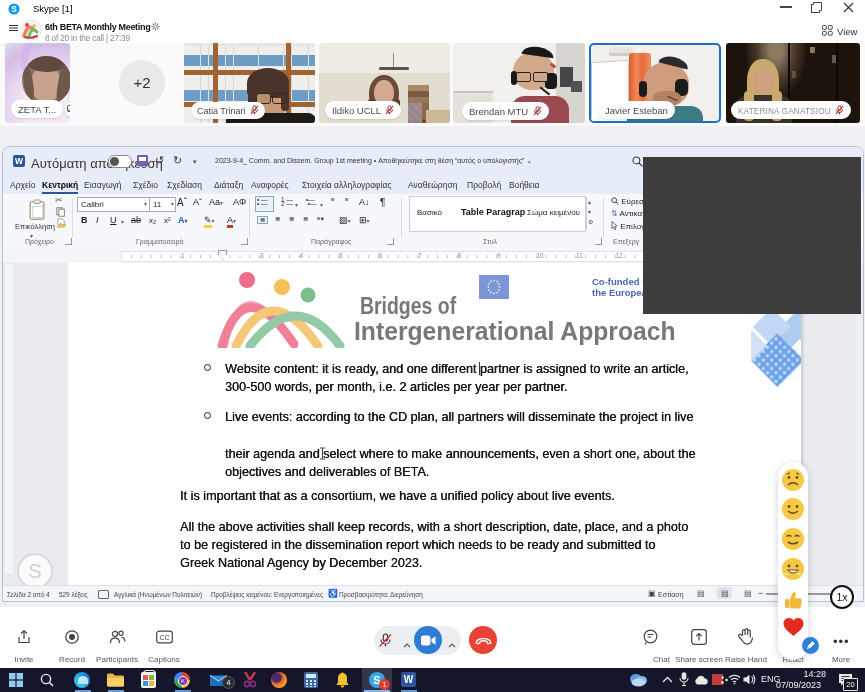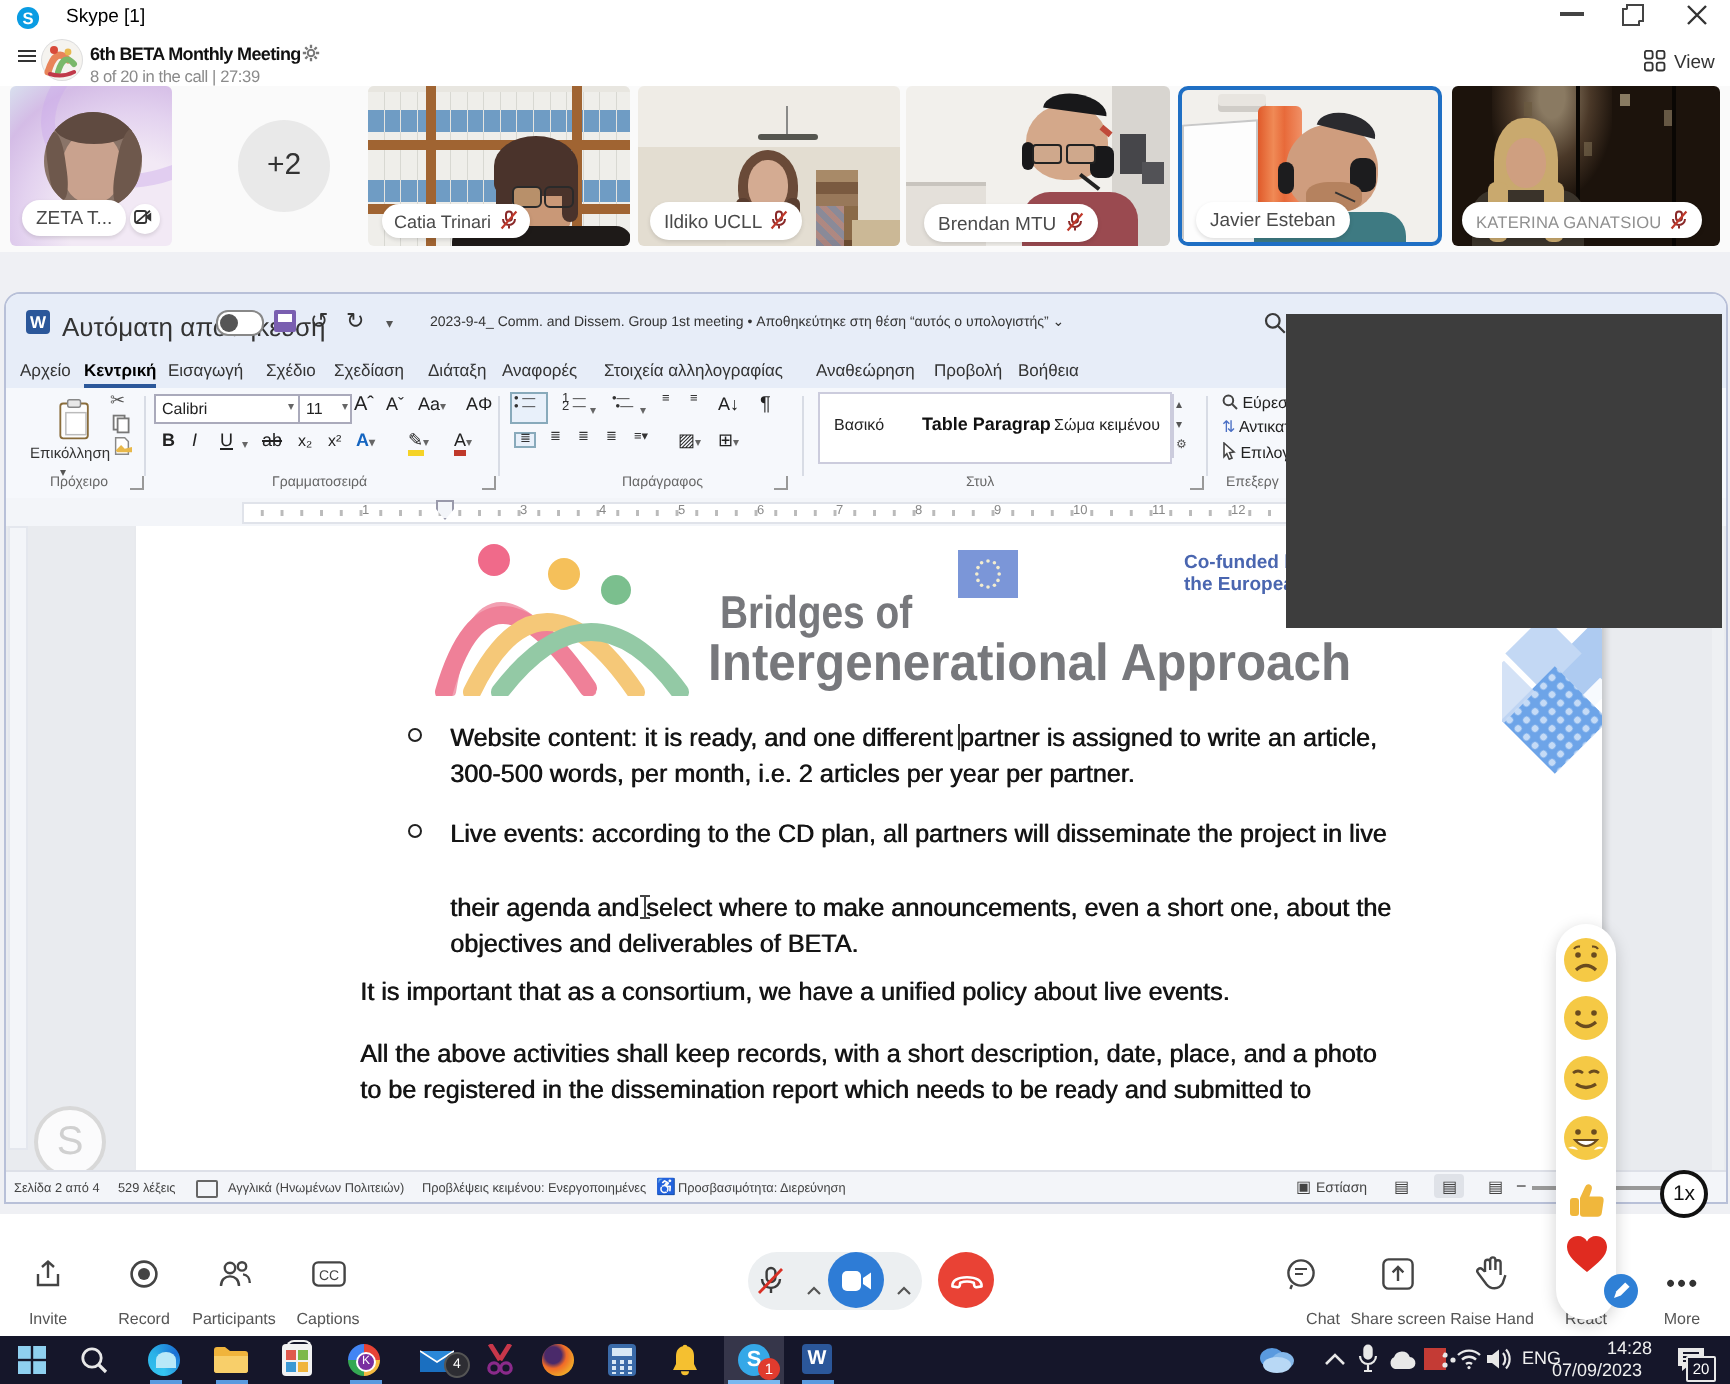--- a/index.html
+++ b/index.html
@@ -79,21 +79,21 @@
         <rect x="0.5" y="0.5" width="4.6" height="4.6" rx="1.2"></rect>
         <rect x="7.5" y="0.5" width="4.6" height="4.6" rx="1.2"></rect>
         <rect x="0.5" y="7.5" width="4.6" height="4.6" rx="1.2"></rect>
         <rect x="7.5" y="7.5" width="4.6" height="4.6" rx="1.2"></rect>
       </g>
     </svg>
     <div class="abs" style="left:837px;top:9px;font-size:9.5px;color:#333;">View</div>
   </div>
   <div class="abs" id="strip">
 
-    <div class="tile" style="left:5px;width:81px;background:radial-gradient(circle at 75% 85%,#f2e9f5 0 35%,#e3d2ef 60%,#d4bce6 80%,#d8e0ee 100%);">
+    <div class="tile" style="left:5px;width:65px;background:radial-gradient(circle at 75% 85%,#f2e9f5 0 35%,#e3d2ef 60%,#d4bce6 80%,#d8e0ee 100%);">
       <div class="abs" style="left:14px;top:-30px;width:95px;height:65px;border-radius:50%;border:7px solid rgba(205,170,235,.45);transform:rotate(-20deg);background:transparent;"></div>
       <div class="abs" style="left:17px;top:13px;width:49px;height:49px;border-radius:50%;background:#8a7468;overflow:hidden;">
         <div class="abs" style="left:9px;top:10px;width:30px;height:36px;border-radius:48%;background:#c9a28e;"></div>
         <div class="abs" style="left:5px;top:-2px;width:40px;height:18px;border-radius:50%;background:#5f4a40;"></div>
         <div class="abs" style="left:36px;top:8px;width:12px;height:40px;background:#6e584c;transform:rotate(10deg);border-radius:40%;"></div>
         <div class="abs" style="left:2px;top:10px;width:9px;height:34px;background:#6e584c;transform:rotate(-8deg);border-radius:40%;"></div>
       </div>
       <div class="pill" style="left:6px;top:57px;">ZETA T...</div>
       <div class="abs" style="left:60px;top:59px;width:15px;height:15px;border-radius:50%;background:#fff;box-shadow:0 1px 2px rgba(0,0,0,.12);"></div>
       <svg class="abs" style="left:62px;top:62px" width="9" height="7" viewBox="0 0 9 7">
@@ -397,20 +397,21 @@
           </svg>
 
           <div class="docline" style="left:157px;top:100px;">Website content: it is ready, and one different partner is assigned to write an article,</div>
           <div class="docline" style="left:157px;top:118px;">300-500 words, per month, i.e. 2 articles per year per partner.</div>
           <div class="docline" style="left:157px;top:147.5px;">Live events: according to the CD plan, all partners will disseminate the project in live</div>
           <div class="docline" style="left:157px;top:184.5px;">their agenda and select where to make announcements, even a short one, about the</div>
           <div class="docline" style="left:157px;top:203px;">objectives and deliverables of BETA.</div>
           <div class="docline" style="left:112px;top:227px;">It is important that as a consortium, we have a unified policy about live events.</div>
           <div class="docline" style="left:112px;top:257.5px;">All the above activities shall keep records, with a short description, date, place, and a photo</div>
           <div class="docline" style="left:112px;top:275.5px;">to be registered in the dissemination report which needs to be ready and submitted to</div>
+          <div class="docline" style="left:112px;top:293.5px;">Greek National Agency by December 2023.</div>
           <div class="abs" style="left:136px;top:101px;width:5px;height:5px;border:1px solid #222;border-radius:50%;"></div>
           <div class="abs" style="left:136px;top:149px;width:5px;height:5px;border:1px solid #222;border-radius:50%;"></div>
           <div class="abs" style="left:411px;top:99px;width:1px;height:13px;background:#333;"></div>
           <svg class="abs" style="left:251px;top:184px" width="7" height="13" viewBox="0 0 7 13">
             <path d="M1 1h5M1 12h5M3.5 1v11" stroke="#444" stroke-width="1" fill="none"></path>
           </svg>
         </div>
         <div class="abs" style="left:14px;top:290px;width:32px;height:32px;border-radius:50%;border:2px solid #d8d8d8;color:#d0d0d0;font-size:20px;text-align:center;line-height:32px;background:#ffffffcc;">S</div>
       </div>
       <div class="abs" style="left:853px;top:116px;width:6px;height:322px;background:#eef0f3;"></div>

